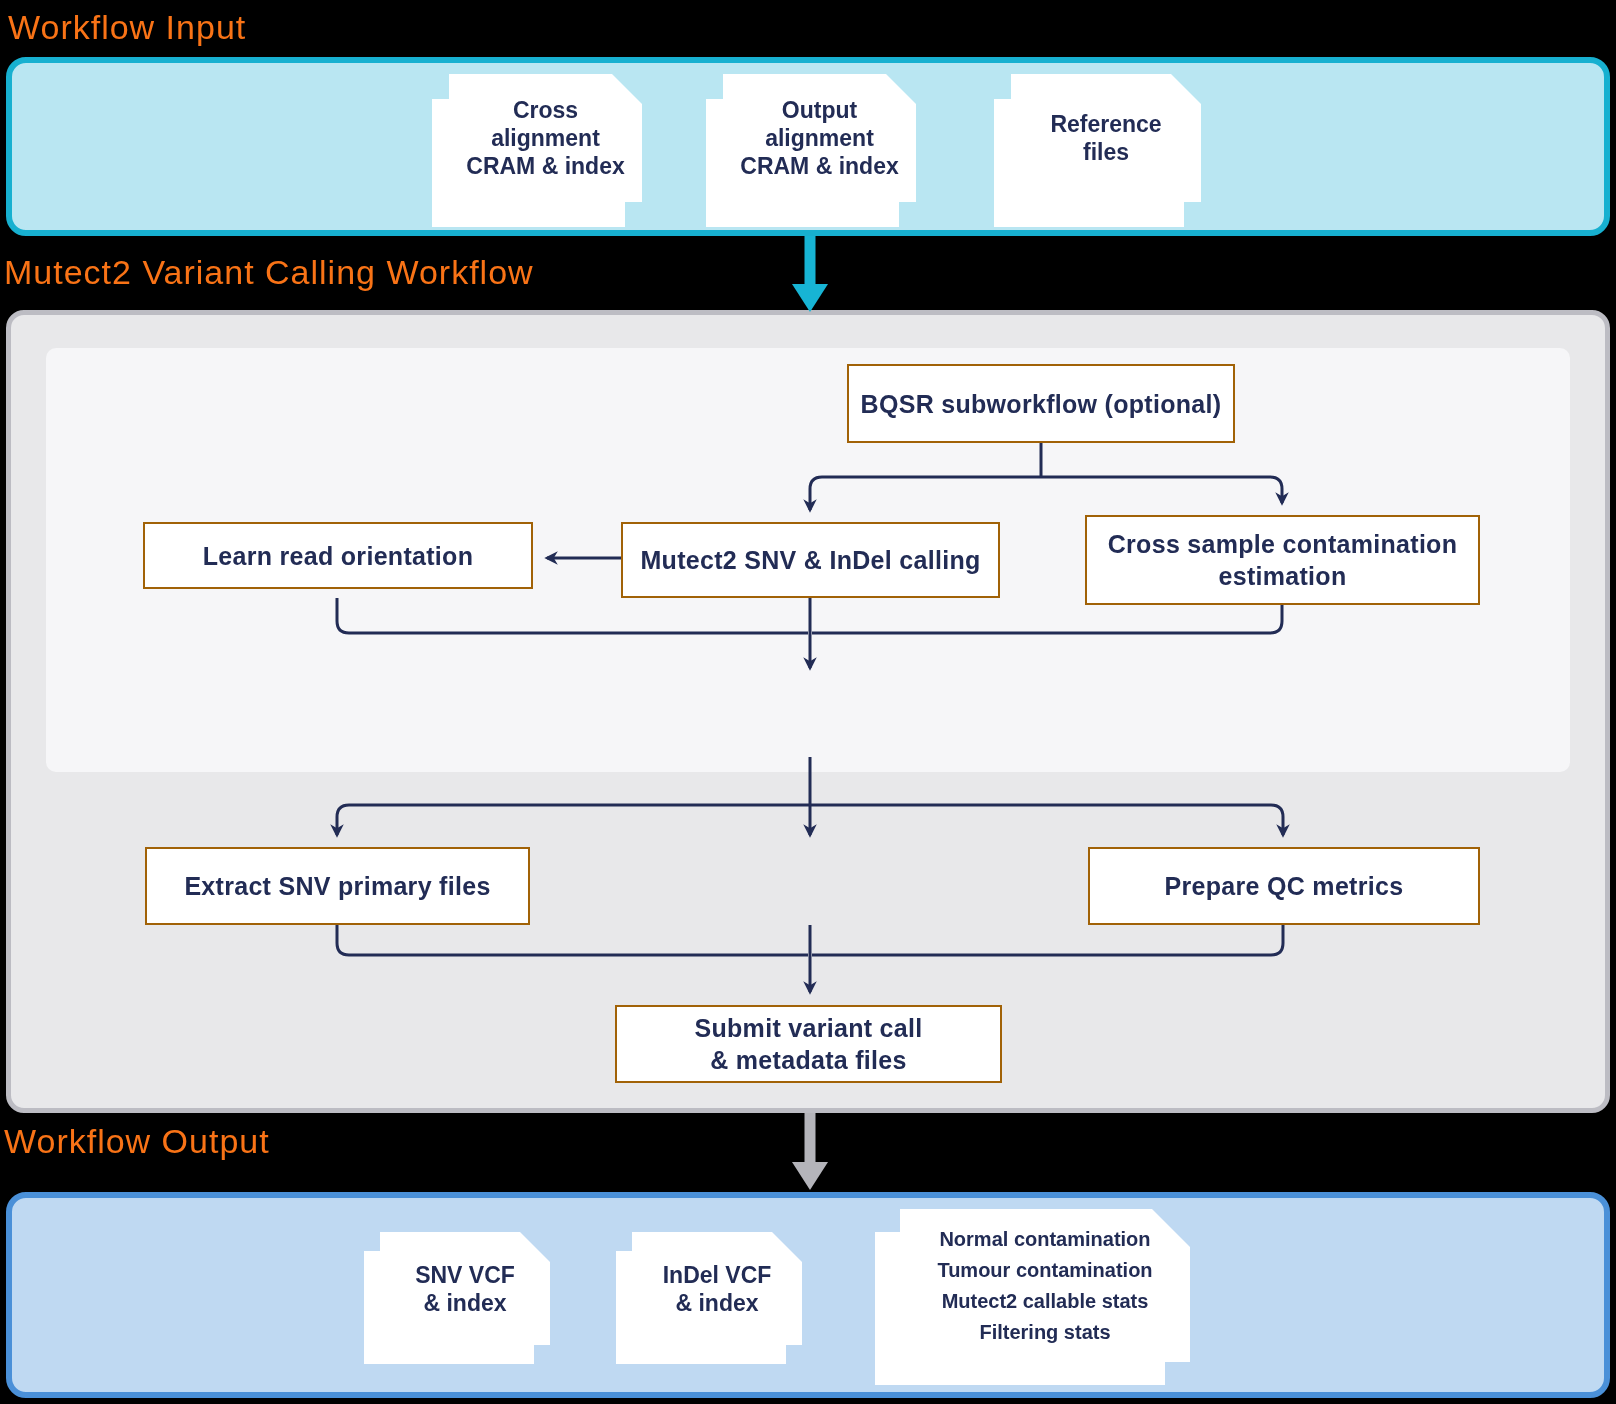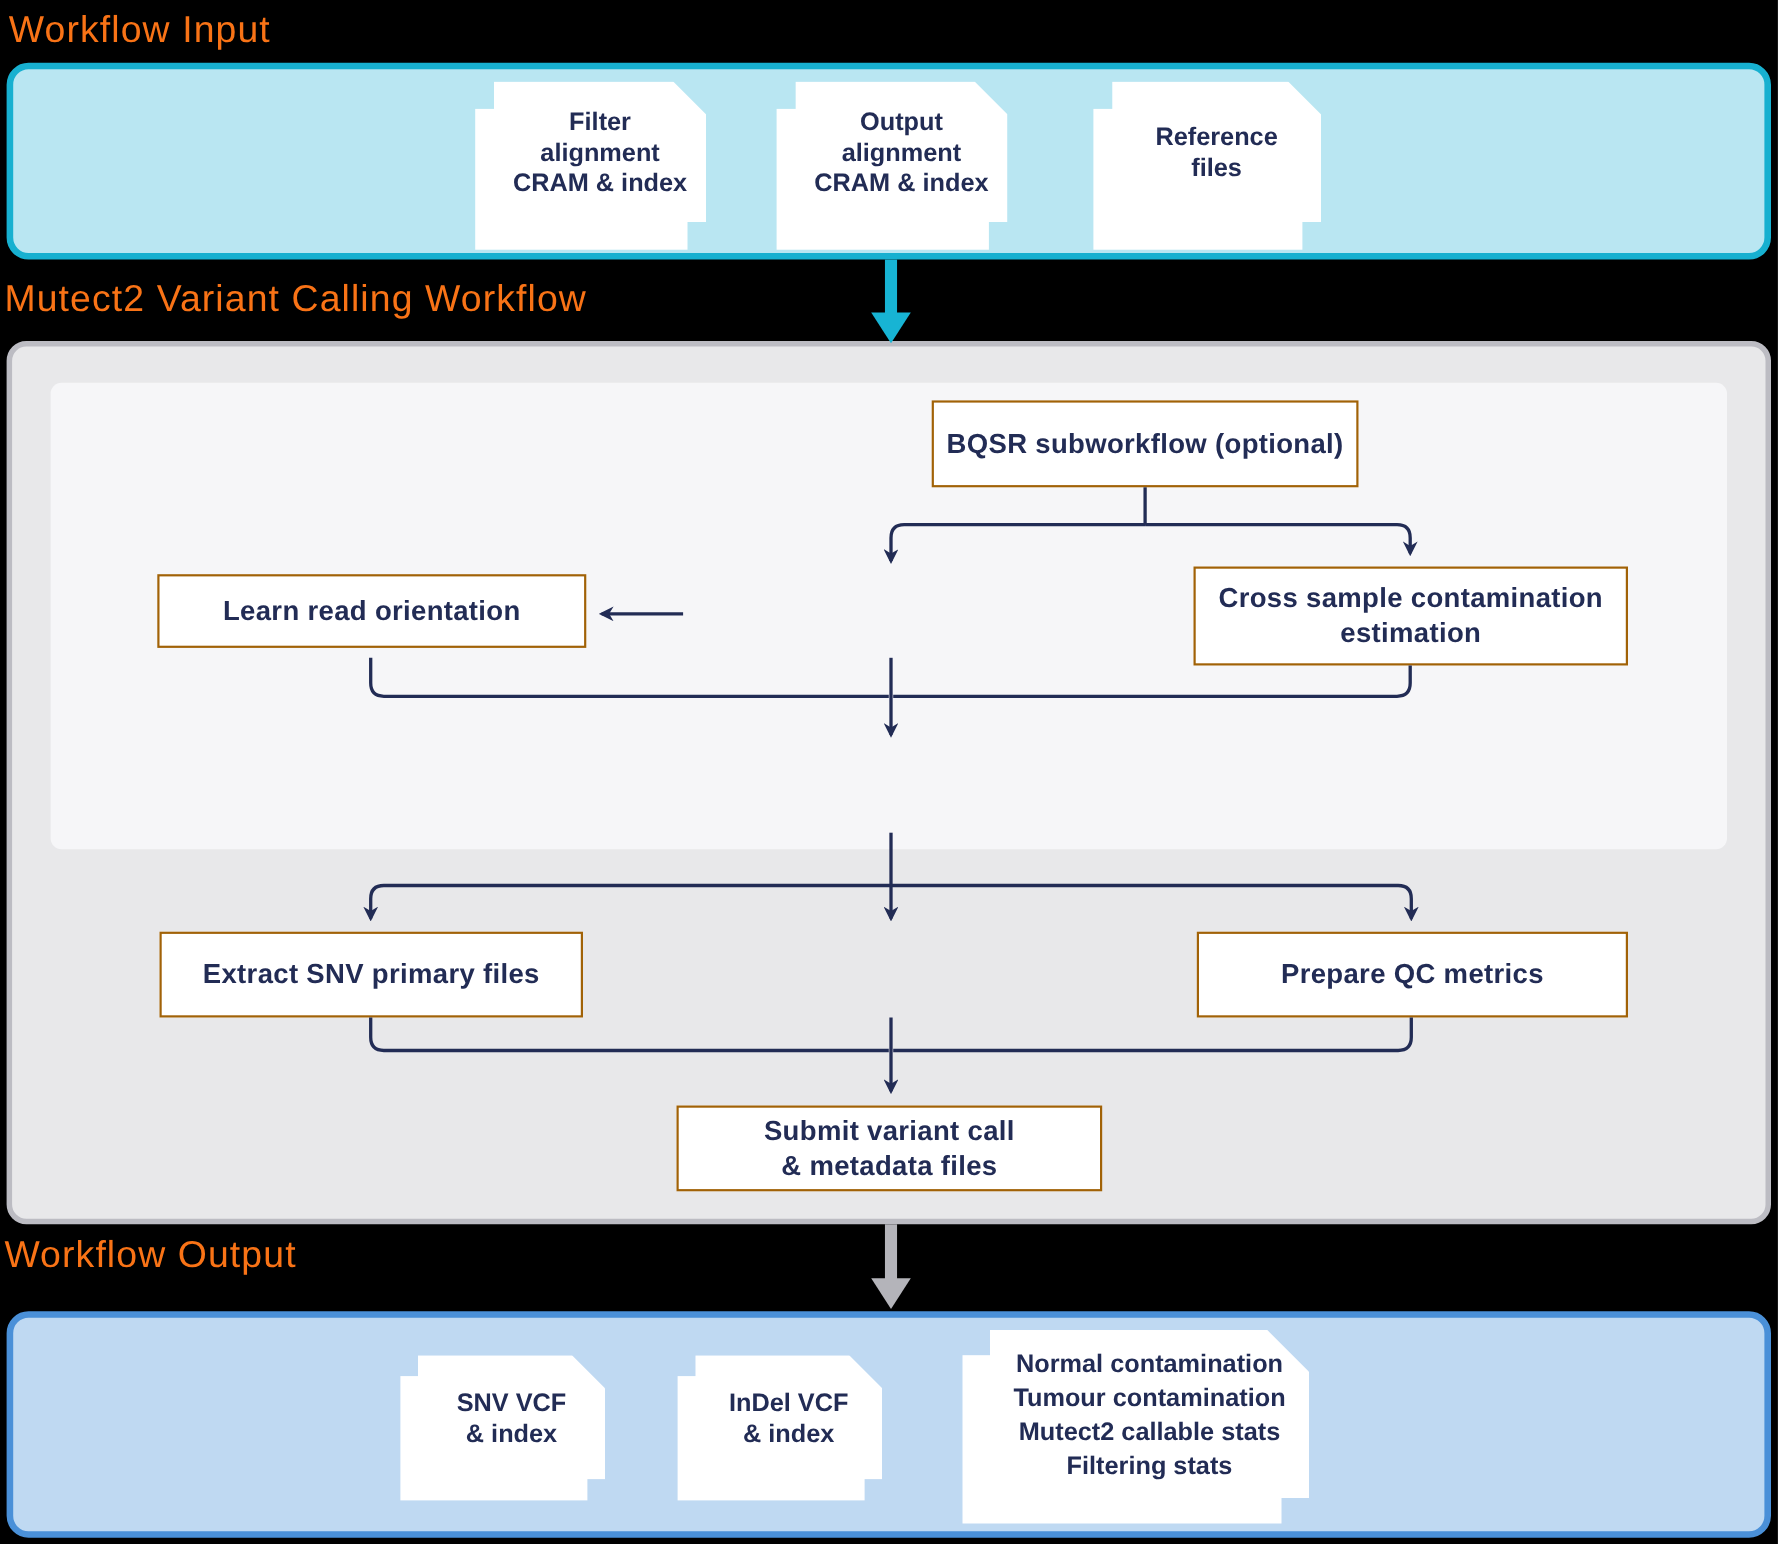--- a/index.html
+++ b/index.html
@@ -24,41 +24,41 @@
   
   .doc{position:absolute;}
   .doc .back{position:absolute;background:#ffffff;}
   .doc .front{position:absolute;background:#ffffff;display:flex;flex-direction:column;
               align-items:center;justify-content:center;color:#222c55;font-weight:bold;
               text-align:center;}
   .doc .front.fold-30{clip-path:polygon(0 0,calc(100% - 30px) 0,100% 30px,100% 100%,0 100%);}
   .doc .front.fold-38{clip-path:polygon(0 0,calc(100% - 38px) 0,100% 38px,100% 100%,0 100%);}
   .doc-line{display:block;}
   .doc-small .front{font-size:23px;line-height:28px;}
-  .doc-stats .front{font-size:23px;line-height:31px;}
+  .doc-stats .front{font-size:20px;line-height:31px;}
   svg.overlay{position:absolute;left:0;top:0;pointer-events:none;}
 </style>
 </head>
 <body>
 
 <div id="canvas">
 
   <div class="section-title" style="left:8px;top:8px;">Workflow Input</div>
   <div class="section-title" style="left:4px;top:253px;text-align:right;">Mutect2 Variant Calling Workflow</div>
   <div class="section-title" style="left:4px;top:1122px;">Workflow Output</div>
 
   <div class="input-panel"></div>
   <div class="workflow-panel"></div>
   <div class="inner-panel"></div>
   <div class="output-panel"></div>
 
   <div class="doc doc-small">
     <div class="back" style="left:432px;top:99px;width:193px;height:128px;"></div>
     <div class="front fold-30" style="left:449px;top:74px;width:193px;height:128px;">
-      <span class="doc-line">Filter</span>
+      <span class="doc-line">Cross</span>
       <span class="doc-line">alignment</span>
       <span class="doc-line">CRAM &amp; index</span>
     </div>
   </div>
   <div class="doc doc-small">
     <div class="back" style="left:706px;top:99px;width:193px;height:128px;"></div>
     <div class="front fold-30" style="left:723px;top:74px;width:193px;height:128px;">
       <span class="doc-line">Output</span>
       <span class="doc-line">alignment</span>
       <span class="doc-line">CRAM &amp; index</span>
@@ -70,20 +70,23 @@
       <span class="doc-line">Reference</span>
       <span class="doc-line">files</span>
     </div>
   </div>
 
   <div class="node" style="left:847px;top:364px;width:388px;height:79px;">
     <span>BQSR subworkflow (optional)</span>
   </div>
   <div class="node" style="left:143px;top:522px;width:390px;height:67px;">
     <span>Learn read orientation</span>
+  </div>
+  <div class="node" style="left:621px;top:522px;width:379px;height:76px;">
+    <span>Mutect2 SNV &amp; InDel calling</span>
   </div>
   <div class="node" style="left:1085px;top:515px;width:395px;height:90px;">
     <span>Cross sample contamination</span>
     <span>estimation</span>
   </div>
   <div class="node" style="left:145px;top:847px;width:385px;height:78px;">
     <span>Extract SNV primary files</span>
   </div>
   <div class="node" style="left:1088px;top:847px;width:392px;height:78px;">
     <span>Prepare QC metrics</span>

